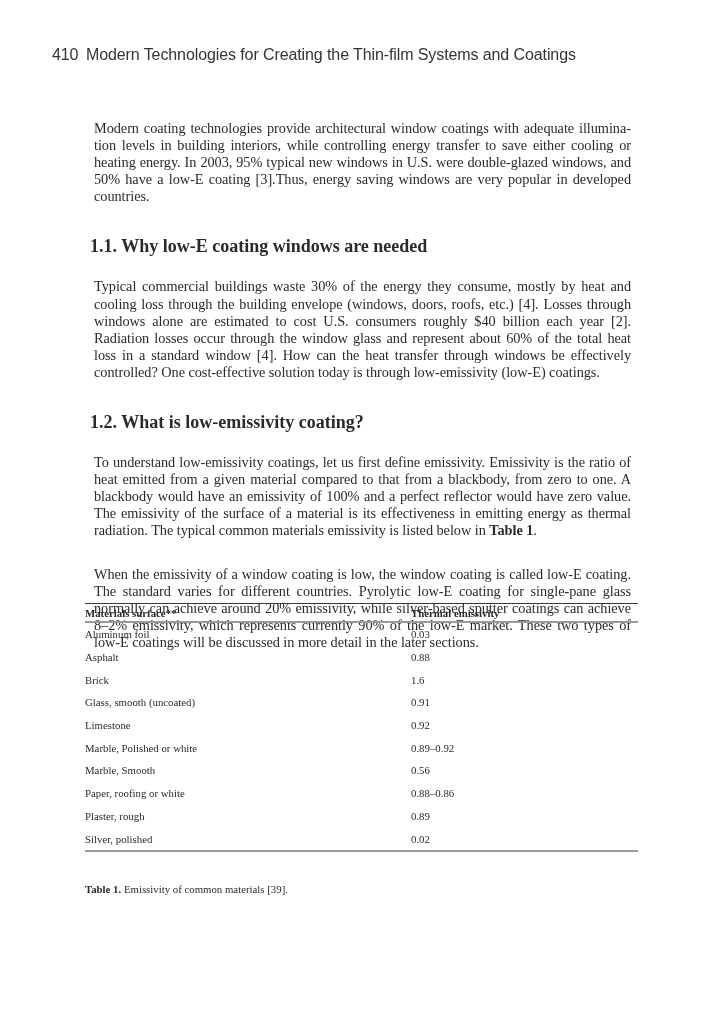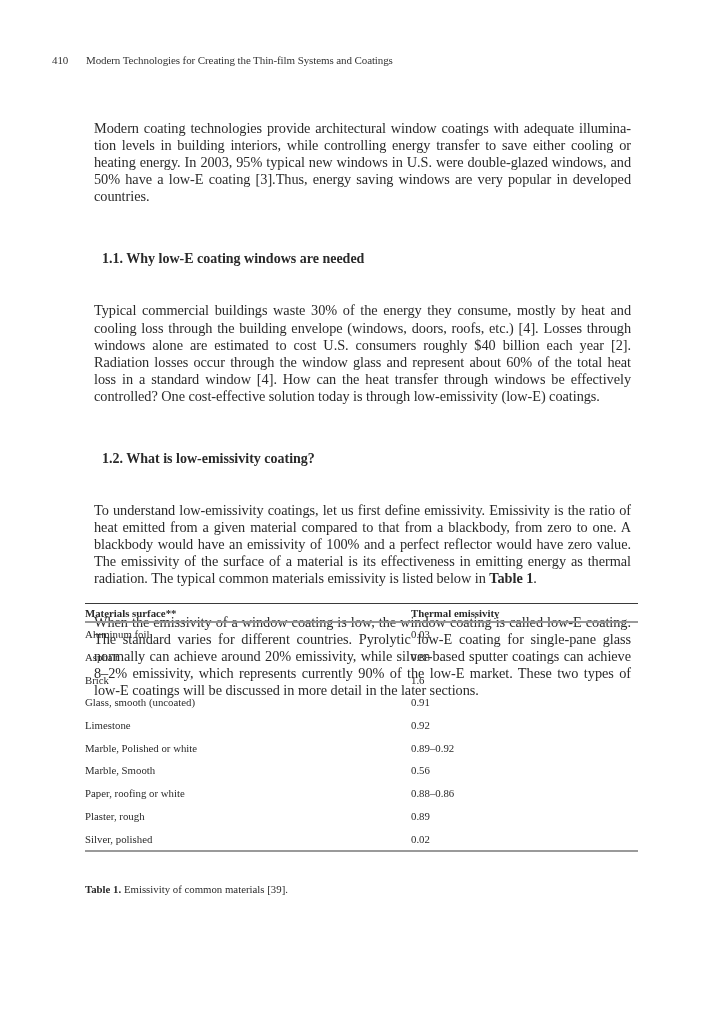--- a/index.html
+++ b/index.html
@@ -10,24 +10,24 @@
     body {
       width: 723px;
       height: 1024px;
       position: relative;
       overflow: hidden;
       color: #2a2a2a;
       font-family: "Liberation Serif", "DejaVu Serif", serif;
     }
     .running-head {
       position: absolute;
-      top: 54px;
+      top: 46px;
       left: 52px;
-      font-family: Liberation Serif, serif;
-      font-size: 11px;
+      font-family: Liberation Sans, sans-serif;
+      font-size: 16px;
       color: #333333;
       letter-spacing: -0.1px;
       white-space: nowrap;
     }
     .running-head .page-num {
       display: inline-block;
       width: 34px;
     }
     .content {
       position: absolute;
@@ -37,22 +37,22 @@
     }
     p.body {
       margin: 8px;
       font-size: 14.3px;
       line-height: 17.1px;
       text-align: justify;
       hyphens: manual;
       letter-spacing: -0.05px;
     }
     h2.section {
-      margin: 16px;
-      font-size: 14px;
+      margin: 4px;
+      font-size: 18px;
       font-weight: bold;
       line-height: 17px;
     }
     .gap-sec { height: 21px; }
     .gap-after-h { height: 11px; }
     .gap-para { height: 10px; }
     b.ref { font-weight: bold; }
 
     .table-wrap {
       position: absolute;

